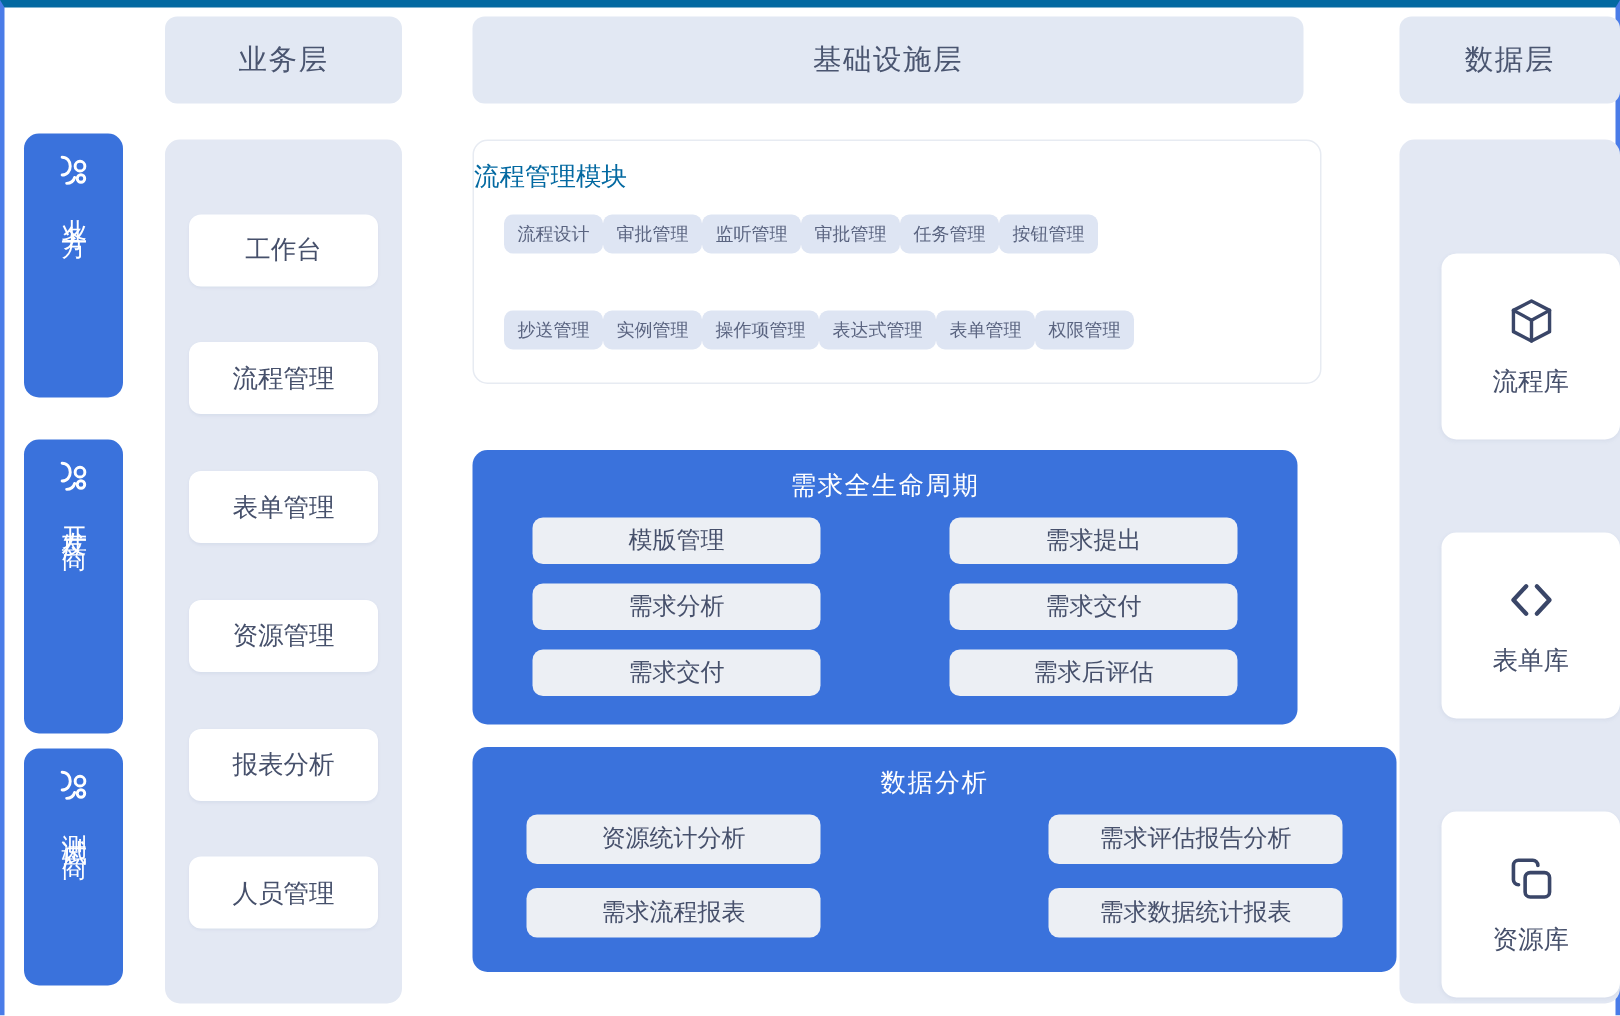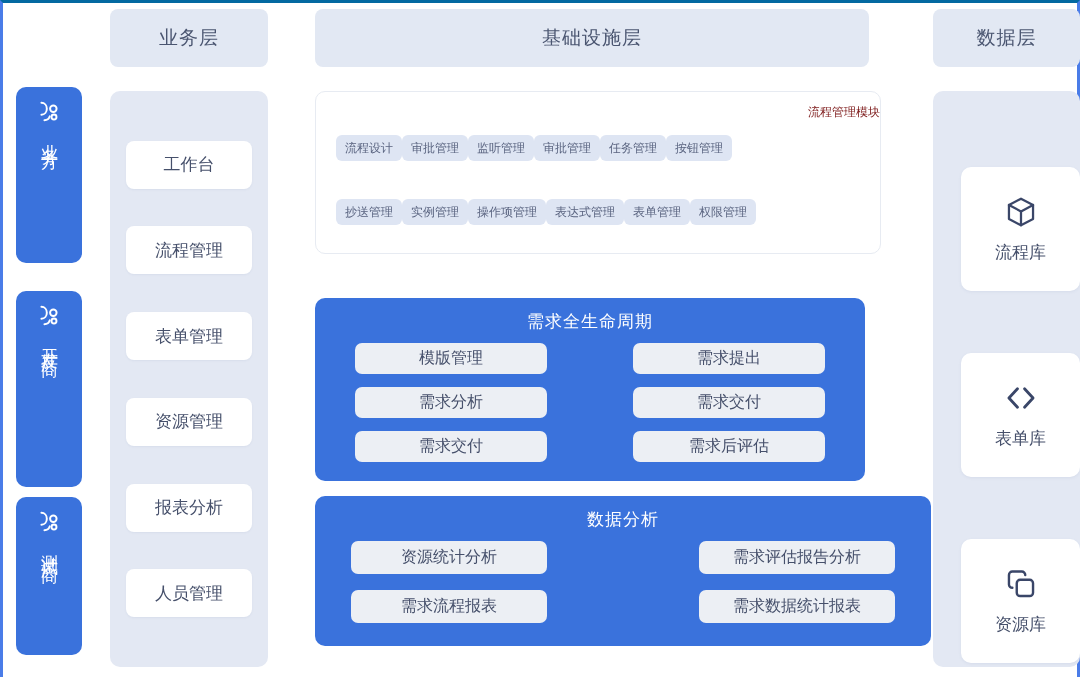--- a/index.html
+++ b/index.html
@@ -9,21 +9,21 @@
     background:#ffffff;
     font-family:"Liberation Sans","DejaVu Sans",sans-serif;
     overflow:hidden;
   }
   #frame{
     position:relative;
     width:1080px;height:677px;
     box-sizing:border-box;
     border-left:3px solid #4a7ce8;
     border-right:3px solid #4a7ce8;
-    border-top:3px solid #0369a1;
+    border-top:5px solid #0369a1;
     background:#ffffff;
   }
 
   
   .hdr{
     background:#e2e8f3;
     border-radius:8px;
     color:#4a5570;
     font-size:19px;
     display:flex;align-items:center;justify-content:center;
@@ -78,21 +78,21 @@
   
   #infrahdr{position:absolute;left:312px;top:6px;width:554px;height:58px;}
   #infra{position:absolute;left:312px;top:88px;width:566px;height:576px;}
 
   .modcard{
     position:absolute;left:0;top:0;width:566px;height:163px;
     background:#ffffff;border:1px solid #e7ebf2;border-radius:10px;
     box-sizing:border-box;
   }
   .modtitle{
-    text-align:right;color:#7f1d1d;font-size:12px;
+    text-align:left;color:#0369a1;font-size:17px;
     padding-top:12px;
   }
   .chiprow{
     display:flex;
     padding:0 20px;margin-top:14px;
   }
   .chip{
     background:#dee5f3;border-radius:6px;
     color:#5a6480;font-size:12px;
     padding:7px 9px;white-space:nowrap;

